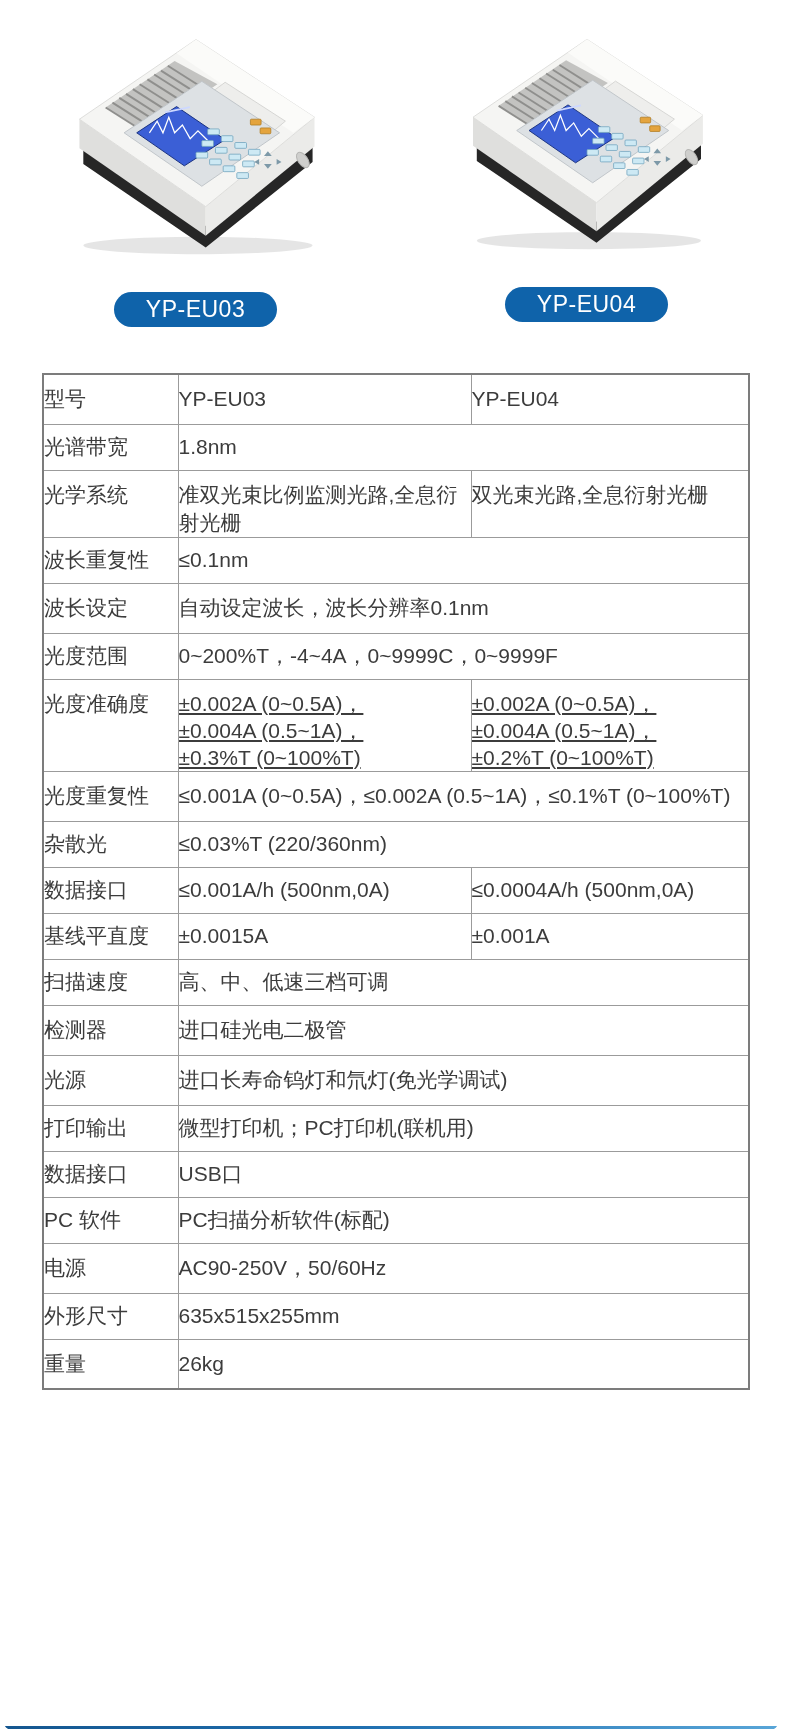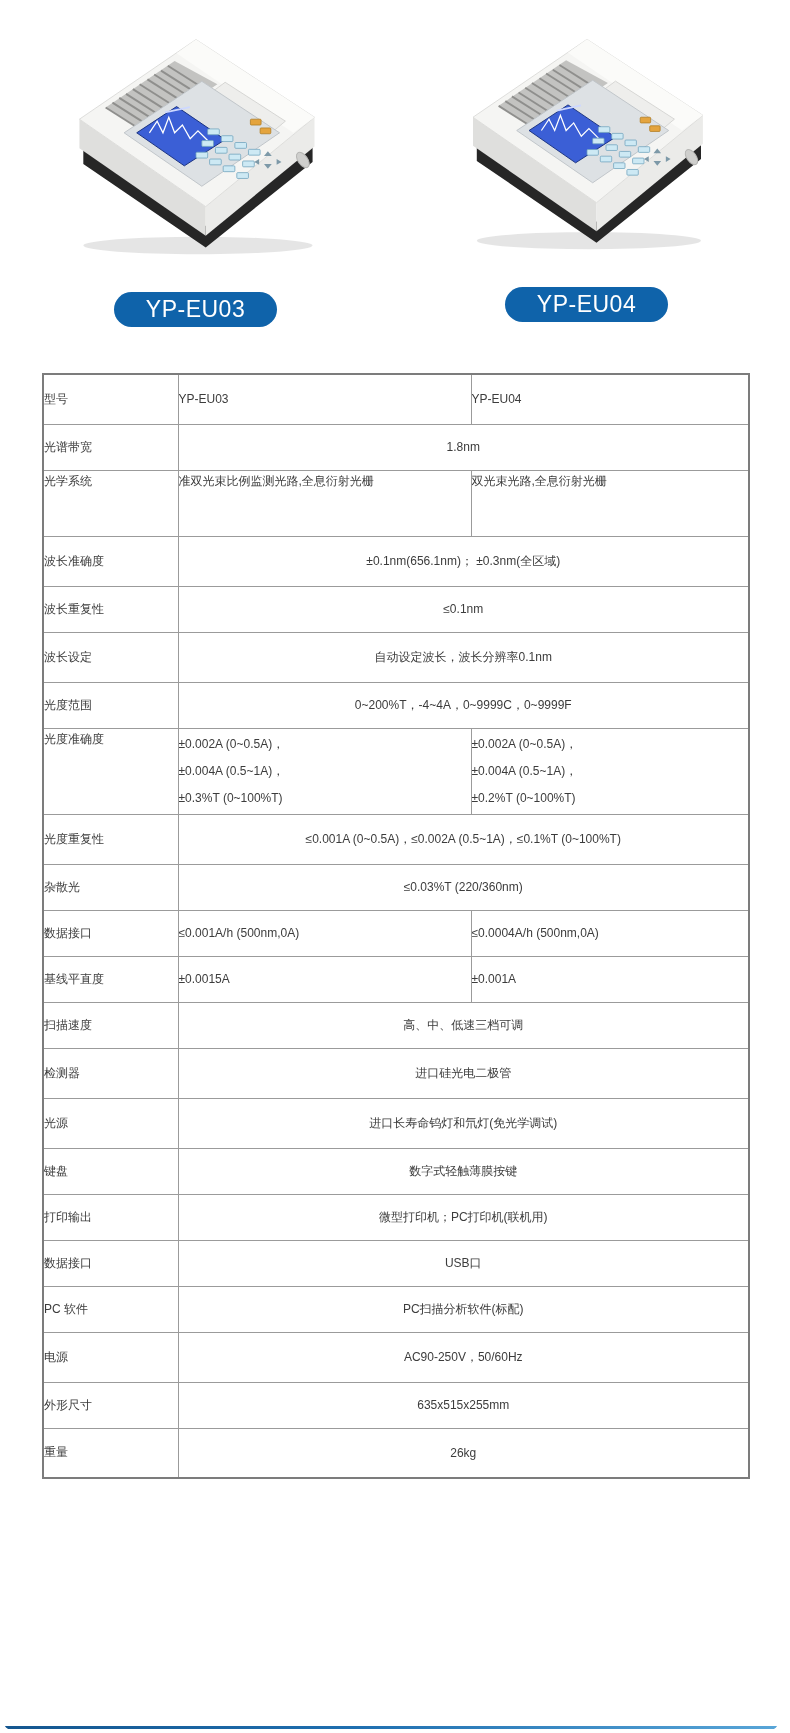--- a/index.html
+++ b/index.html
@@ -15,27 +15,27 @@
   table.spec{border-collapse:collapse;table-layout:fixed;width:706px;margin-left:42px;
              border:2px solid #7c7c7c;}
   table.spec col.c0{width:135px;}
   table.spec col.c1{width:293px;}
   table.spec col.c2{width:278px;}
   table.spec tr{height:46px;}
   table.spec tr.h50{height:50px;}
   table.spec tr.h66{height:66px;}
   table.spec tr.h86{height:86px;}
   table.spec tr.h92{height:92px;}
-  table.spec td{border:1px solid #9b9b9b;font-size:12px;color:#3c3c3c;vertical-align:middle;
+  table.spec td{border:1px solid #9b9b9b;font-size:21px;color:#3c3c3c;vertical-align:middle;
                 padding:0;overflow:hidden;}
   td.th{color:#1565ab;padding-left:16px;}
   td.val{padding-left:22px;text-align:left;}
-  td.ctr{text-align:center;}
-  tr.vtop td{vertical-align:top;padding-top:2px;margin-top:48px;}
-  .ln{display:block;line-height:27px;}
+  td.ctr{text-align:left;}
+  tr.vtop td{vertical-align:top;padding-top:10px;margin-top:48px;}
+  .ln{display:block;line-height:27px;text-decoration:underline;}
   
   .bottom-line{position:absolute;left:0;top:1726px;width:790px;height:3px;
                background:linear-gradient(90deg,#14568f 0%,#1f6fb0 45%,#5aa7d9 100%);}
 </style>
 </head>
 <body>
 
 <div class="page">
 
   <div class="hero">
@@ -151,24 +151,20 @@
       </tr>
       <tr>
         <td class="th">光谱带宽</td>
         <td class="ctr" colspan="2">1.8nm</td>
       </tr>
       <tr class="h66 vtop">
         <td class="th">光学系统</td>
         <td class="val">准双光束比例监测光路,全息衍射光栅</td>
         <td class="val">双光束光路,全息衍射光栅</td>
       </tr>
-      <tr class="h50">
-        <td class="th">波长准确度</td>
-        <td class="ctr" colspan="2">±0.1nm(656.1nm)； ±0.3nm(全区域)</td>
-      </tr>
       <tr>
         <td class="th">波长重复性</td>
         <td class="ctr" colspan="2">≤0.1nm</td>
       </tr>
       <tr class="h50">
         <td class="th">波长设定</td>
         <td class="ctr" colspan="2">自动设定波长，波长分辨率0.1nm</td>
       </tr>
       <tr>
         <td class="th">光度范围</td>
@@ -211,24 +207,20 @@
       </tr>
       <tr class="h50">
         <td class="th">检测器</td>
         <td class="ctr" colspan="2">进口硅光电二极管</td>
       </tr>
       <tr class="h50">
         <td class="th">光源</td>
         <td class="ctr" colspan="2">进口长寿命钨灯和氘灯(免光学调试)</td>
       </tr>
       <tr>
-        <td class="th">键盘</td>
-        <td class="ctr" colspan="2">数字式轻触薄膜按键</td>
-      </tr>
-      <tr>
         <td class="th">打印输出</td>
         <td class="ctr" colspan="2">微型打印机；PC打印机(联机用)</td>
       </tr>
       <tr>
         <td class="th">数据接口</td>
         <td class="ctr" colspan="2">USB口</td>
       </tr>
       <tr>
         <td class="th">PC 软件</td>
         <td class="ctr" colspan="2">PC扫描分析软件(标配)</td>

